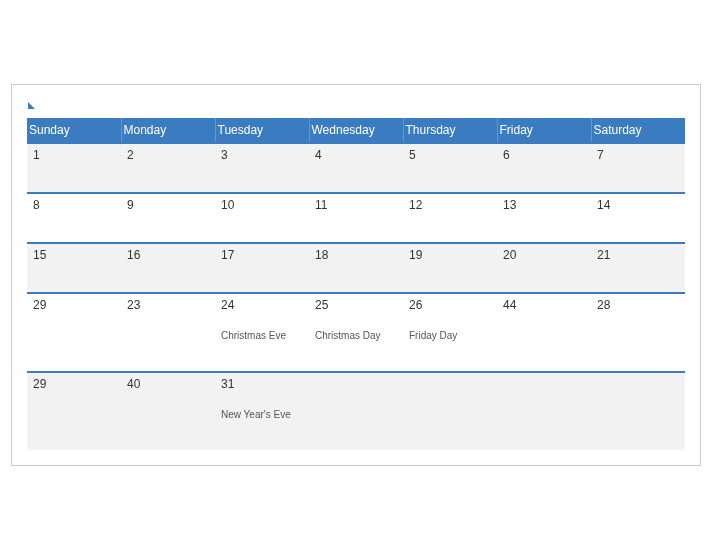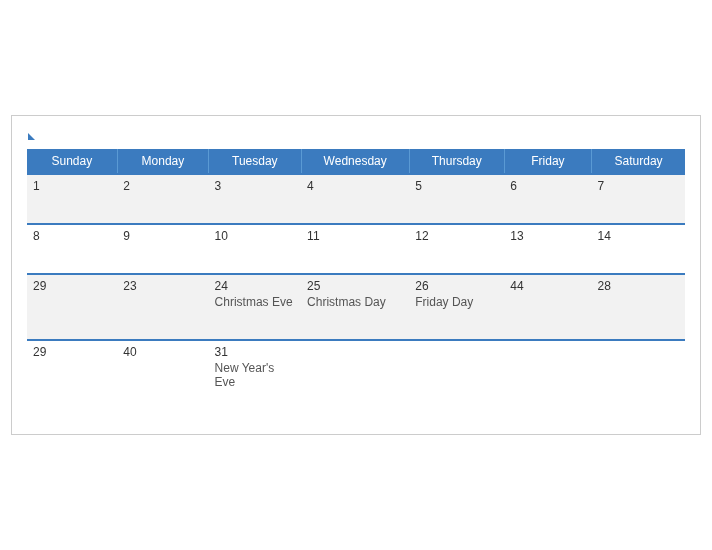--- a/index.html
+++ b/index.html
@@ -69,22 +69,22 @@
       width: 100%;
       border-collapse: collapse;
     }
     thead tr {
       background-color: #3b7bbf;
     }
     thead th {
       color: #fff;
       font-size: 12px;
       font-weight: normal;
-      padding: 5px 22px;
-      text-align: center;
+      padding: 5px 2px;
+      text-align: left;
       border-right: 1px solid #5a9ad4;
     }
     thead th:last-child {
       border-right: none;
       margin-top: 36px;
     }
     tbody tr {
       border-top: 2px solid #3b7bbf;
     }
     tbody td {
@@ -100,24 +100,24 @@
     }
     tbody tr:nth-child(even) td {
       background-color: #fff;
     }
     .day-num {
       font-size: 12px;
       color: #333;
       display: block;
     }
     .holiday-label {
-      font-size: 12px;
+      font-size: 10px;
       color: #555;
       display: block;
-      margin-top: 2px;
+      margin-top: 18px;
     }
   </style>
 </head>
 <body>
 
 <div class="calendar-container">
   <div class="calendar-header">
     <div class="logo">
       <div>
         <span class="logo-general"></span>
@@ -183,20 +183,43 @@
           </td>
           <td>
             <span class="day-num">13</span>
           </td>
           <td>
             <span class="day-num">14</span>
           </td>
         </tr>
         <tr>
           <td>
+            <span class="day-num">15</span>
+          </td>
+          <td>
+            <span class="day-num">16</span>
+          </td>
+          <td>
+            <span class="day-num">17</span>
+          </td>
+          <td>
+            <span class="day-num">18</span>
+          </td>
+          <td>
+            <span class="day-num">19</span>
+          </td>
+          <td>
+            <span class="day-num">20</span>
+          </td>
+          <td>
+            <span class="day-num">21</span>
+          </td>
+        </tr>
+        <tr>
+          <td>
             <span class="day-num">29</span>
           </td>
           <td>
             <span class="day-num">23</span>
           </td>
           <td>
             <span class="day-num">24</span>
             <span class="holiday-label">Christmas Eve</span>
           </td>
           <td>

